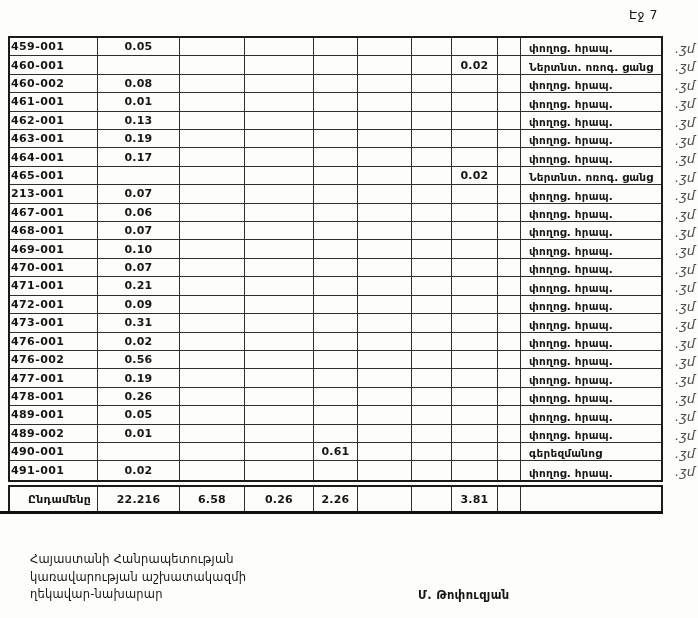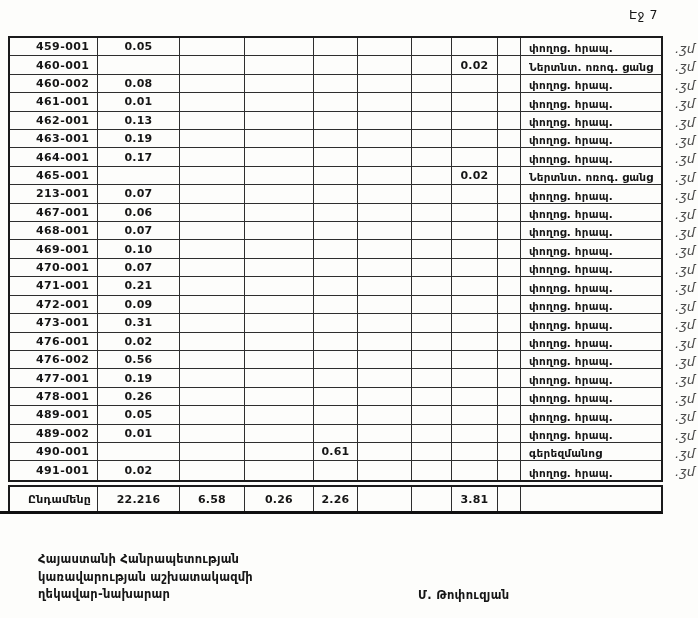--- a/index.html
+++ b/index.html
@@ -43,21 +43,21 @@
     align-items: center;
     justify-content: center;
     font-size: 11px;
     font-weight: 700;
     overflow: hidden;
     white-space: nowrap;
     letter-spacing: 0.2px;
   }
   .cell.code {
     justify-content: flex-start;
-    padding-left: 26px;
+    padding-left: 1px;
     letter-spacing: 0.4px;
     text-align: right;
   }
   .cell.note {
     border-right: none;
     justify-content: flex-start;
     align-items: flex-end;
     padding-left: 8px;
     padding-bottom: 1px;
     font-size: 10.5px;
@@ -92,24 +92,23 @@
     top: 511px;
     width: 12px;
     height: 3px;
     background: #101010;
   }
   .footer {
     position: absolute;
     left: 30px;
     top: 551px;
     font-size: 11.5px;
-    font-weight: 700;
+    font-weight: 400;
     line-height: 17.5px;
     letter-spacing: 0.2px;
-    margin-left: 8px;
   }
   .signature {
     position: absolute;
     left: 418px;
     top: 588px;
     font-size: 11.5px;
     font-weight: 700;
     letter-spacing: 0.3px;
   }
 </style>

